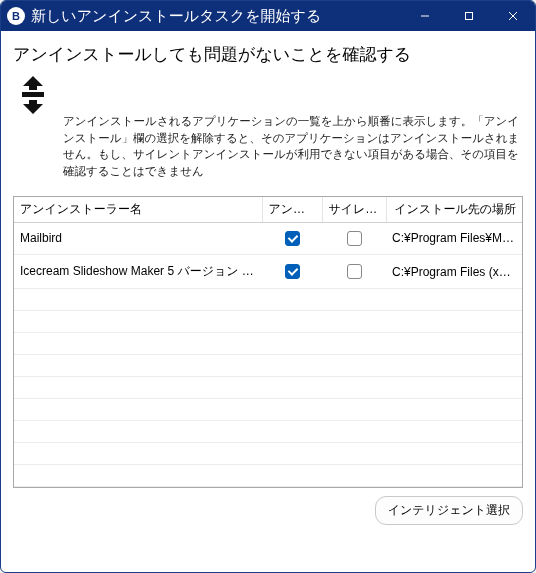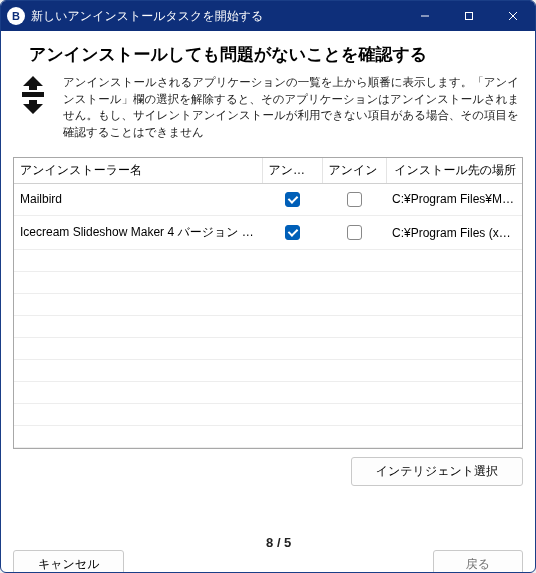--- a/index.html
+++ b/index.html
@@ -1,46 +1,46 @@
 <!DOCTYPE html>
 <html><head>
 <meta charset="utf-8">
 <style>
   * { box-sizing: border-box; margin: 0; padding: 0; }
   html, body { width: 536px; height: 573px; font-family: "Yu Gothic UI", "Meiryo", sans-serif; font-size: 12px; background: #f0f0f0; }
   .window { width: 536px; height: 573px; background: #fff; border: 1px solid #1a3e87; border-radius: 6px; overflow: hidden; display: flex; flex-direction: column; }
   .titlebar { height: 30px; background: #0e2f7a; color: #fff; display: flex; align-items: center; padding: 0 0 0 6px; }
   .titlebar .app-icon { width: 18px; height: 18px; border-radius: 50%; background: #fff; display: flex; align-items: center; justify-content: center; color: #0e2f7a; font-weight: bold; font-size: 11px; margin-right: 6px; }
-  .titlebar .title { flex: 1; font-size: 12px; }
+  .titlebar .title { flex: 1; font-size: 15px; }
   .titlebar .win-controls { display: flex; }
   .titlebar .win-btn { width: 44px; height: 30px; display: flex; align-items: center; justify-content: center; cursor: pointer; }
   .titlebar .win-btn svg { stroke: #fff; fill: none; }
   .content { flex: 1; display: flex; flex-direction: column; padding: 10px 12px 10px 12px; }
-  .heading { font-size: 17px; font-weight: 700; margin: 2px 0 8px 16px; }
+  .heading { font-size: 17px; font-weight: 400; margin: 2px 0 8px 0; }
   .desc-row { display: flex; gap: 10px; margin-bottom: 6px; }
   .desc-icon { width: 40px; flex-shrink: 0; display: flex; justify-content: center; }
-  .desc-text { flex: 1; font-size: 11.5px; line-height: 1.45; color: #222; }
+  .desc-text { flex: 1; font-size: 11.5px; line-height: 1.45; color: #222; margin-top: 39px; }
   .desc-text p { margin-bottom: 4px; }
   .table-wrap { flex: 1; border: 1px solid #a8a8a8; margin-top: 6px; overflow: hidden; display: flex; flex-direction: column; }
   table { width: 100%; border-collapse: collapse; table-layout: fixed; }
   thead th { background: #fff; border-bottom: 1px solid #d0d0d0; border-right: 1px solid #e4e4e4; font-weight: 400; text-align: left; padding: 4px 6px; font-size: 12px; height: 24px; white-space: nowrap; overflow: hidden; text-overflow: ellipsis; margin-top: 16px; }
   thead th:last-child { border-right: none; text-align: right; }
   tbody td { border-bottom: 1px solid #ededed; padding: 8px 6px; height: 22px; white-space: nowrap; overflow: hidden; text-overflow: ellipsis; font-size: 12px; }
   tbody tr.empty td { height: 22px; }
   .col-name { width: 248px; }
   .col-unin { width: 60px; text-align: center; }
   .col-silent { width: 64px; text-align: center; }
   .col-loc { }
   td.center { text-align: center; }
   .chk { display: inline-block; width: 15px; height: 15px; border-radius: 3px; vertical-align: middle; position: relative; }
   .chk.checked { background: #005fb8; border: 1px solid #005fb8; }
   .chk.checked::after { content: ""; position: absolute; left: 4px; top: 1px; width: 4px; height: 7px; border: solid #fff; border-width: 0 2px 2px 0; transform: rotate(45deg); }
   .chk.unchecked { background: #fff; border: 1px solid #888; }
   .below-table { display: flex; justify-content: flex-end; margin-top: 8px; }
-  .btn { background: #fdfdfd; border: 1px solid #c9c9c9; border-radius: 3px; padding: 5px 24px; font-size: 12px; cursor: pointer; min-width: 80px; text-align: center; }
+  .btn { background: #fdfdfd; border: 1px solid #c9c9c9; border-radius: 11px; padding: 5px 12px; font-size: 12px; cursor: pointer; min-width: 80px; text-align: center; }
   .btn.disabled { color: #737373; cursor: default; text-align: center; }
   .footer { display: flex; align-items: center; gap: 8px; padding: 10px 12px 12px 12px; }
   .footer .spacer { flex: 1; text-align: center; font-weight: 600; color: #222; font-size: 13px; }
   .footer .btn { min-width: 90px; margin-top: 44px; }
 </style>
 </head>
 <body>
 
 <div class="window">
 
@@ -88,33 +88,33 @@
         <colgroup>
           <col class="col-name">
             <col class="col-unin">
             <col class="col-silent">
             <col class="col-loc">
         </colgroup>
         <thead>
           <tr>
             <th>アンインストーラー名</th>
             <th>アンイン...</th>
-            <th>アンイン</th>
+            <th>サイレント</th>
             <th>インストール先の場所</th>
           </tr>
         </thead>
         <tbody id="table-body">
             <tr>
               <td>Mailbird</td>
               <td class="center"><span class="chk checked"></span></td>
               <td class="center"><span class="chk unchecked"></span></td>
               <td>C:¥Program Files¥Mail...</td>
             </tr>
             <tr>
-              <td>Icecream Slideshow Maker 4 バージョン 5.01</td>
+              <td>Icecream Slideshow Maker 5 バージョン 6.60</td>
               <td class="center"><span class="chk checked"></span></td>
               <td class="center"><span class="chk unchecked"></span></td>
               <td>C:¥Program Files (x86)¥...</td>
             </tr>
             <tr class="empty">
               <td></td>
               <td></td>
               <td></td>
               <td></td>
             </tr>

